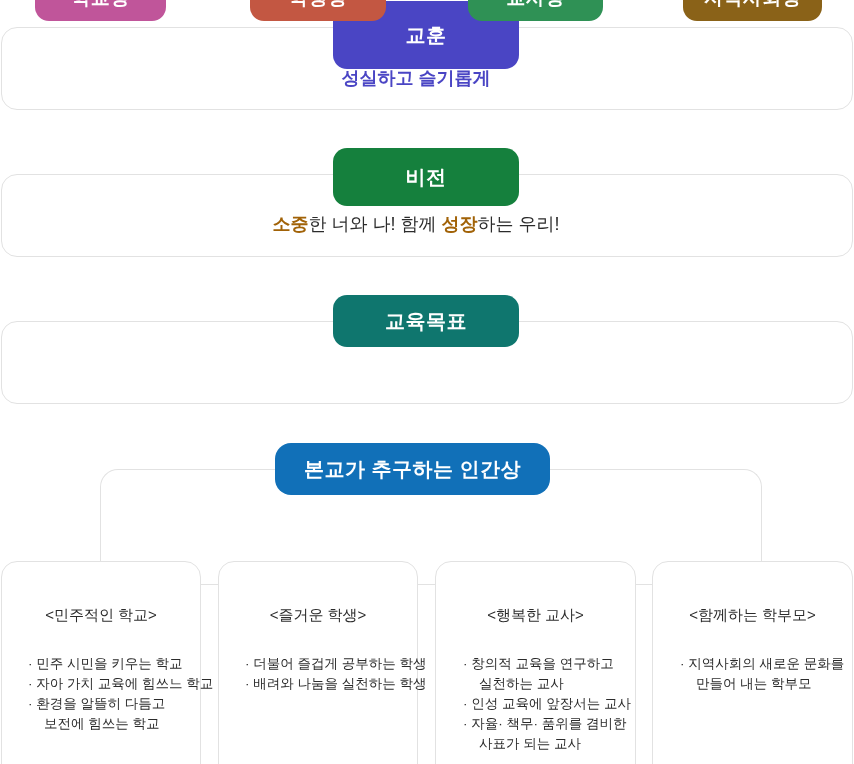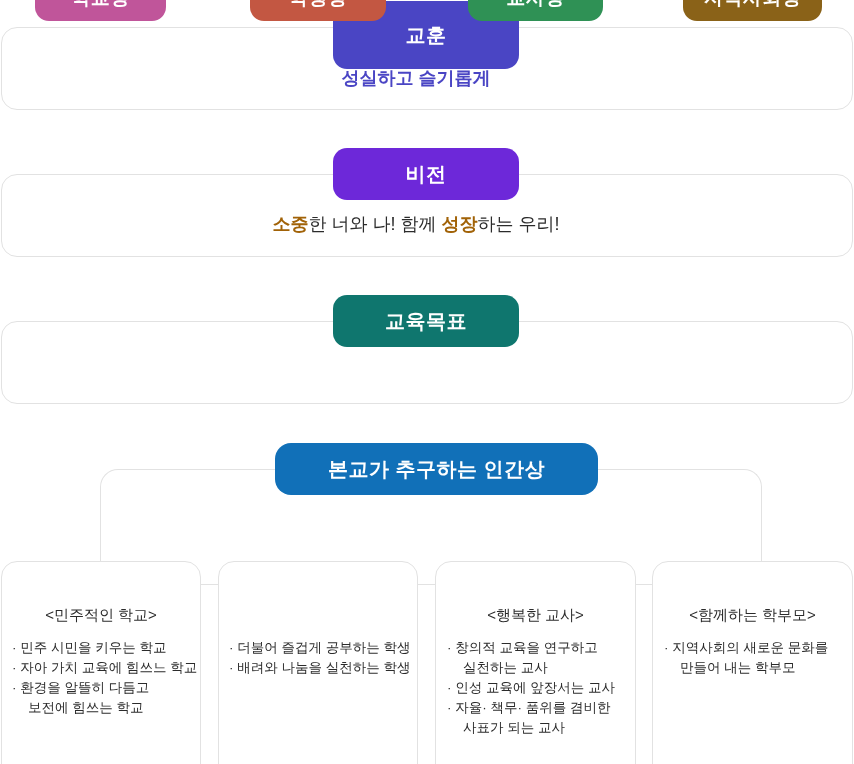--- a/index.html
+++ b/index.html
@@ -74,22 +74,22 @@
     font-size: 18px;
     font-weight: bold;
     color: #4a45c4;
   }
 
   
   .badge-vision {
     left: 333px;
     top: 148px;
     width: 186px;
-    height: 52px;
-    background: #6d28d9;
+    height: 58px;
+    background: #15803d;
     font-size: 20px;
   }
   .panel-vision {
     left: 1px;
     top: 174px;
     width: 852px;
     height: 83px;
   }
   .text-vision {
     top: 212px;
@@ -123,21 +123,21 @@
   }
   .text-goal .hl {
     color: #1f9683;
     font-weight: bold;
   }
 
   
   .badge-person {
     left: 275px;
     top: 443px;
-    width: 323px;
+    width: 275px;
     height: 52px;
     background: #1170b8;
     font-size: 20px;
     border-radius: 16px;
   }
   
   .connector {
     position: absolute;
     left: 100px;
     top: 469px;
@@ -203,21 +203,21 @@
     text-align: center;
     font-size: 15px;
     color: #2b2b2b;
     z-index: 4;
   }
   .card-list {
     position: absolute;
     left: 0;
     right: 0;
     top: 76px;
-    margin: 0;
+    margin: 16px;
     padding: 0;
     list-style: none;
     z-index: 4;
   }
   .card-1 .card-list, .card-2 .card-list { padding-left: 10px; }
   .card-3 .card-list { padding-left: 11px; }
   .card-4 .card-list { padding-left: 11px; }
 
   .card-list li {
     font-size: 13.5px;
@@ -261,20 +261,21 @@
     <div class="card-title">&lt;민주적인 학교&gt;</div>
     <ul class="card-list">
         <li><span class="bul">· </span>민주 시민을 키우는 학교</li>
         <li><span class="bul">· </span>자아 가치 교육에 힘쓰느 학교</li>
         <li><span class="bul">· </span>환경을 알뜰히 다듬고<span class="cont">보전에 힘쓰는 학교</span></li>
       </ul>
   </div>
   <div class="card-badge cb-1">학교상</div>
 
   <div class="card card-2">
+    <div class="card-title">&lt;즐거운 학생&gt;</div>
     <ul class="card-list">
         <li><span class="bul">· </span>더불어 즐겁게 공부하는 학생</li>
         <li><span class="bul">· </span>배려와 나눔을 실천하는 학생</li>
       </ul>
   </div>
   <div class="card-badge cb-2">학생상</div>
 
   <div class="card card-3">
     <div class="card-title">&lt;행복한 교사&gt;</div>
     <ul class="card-list">

